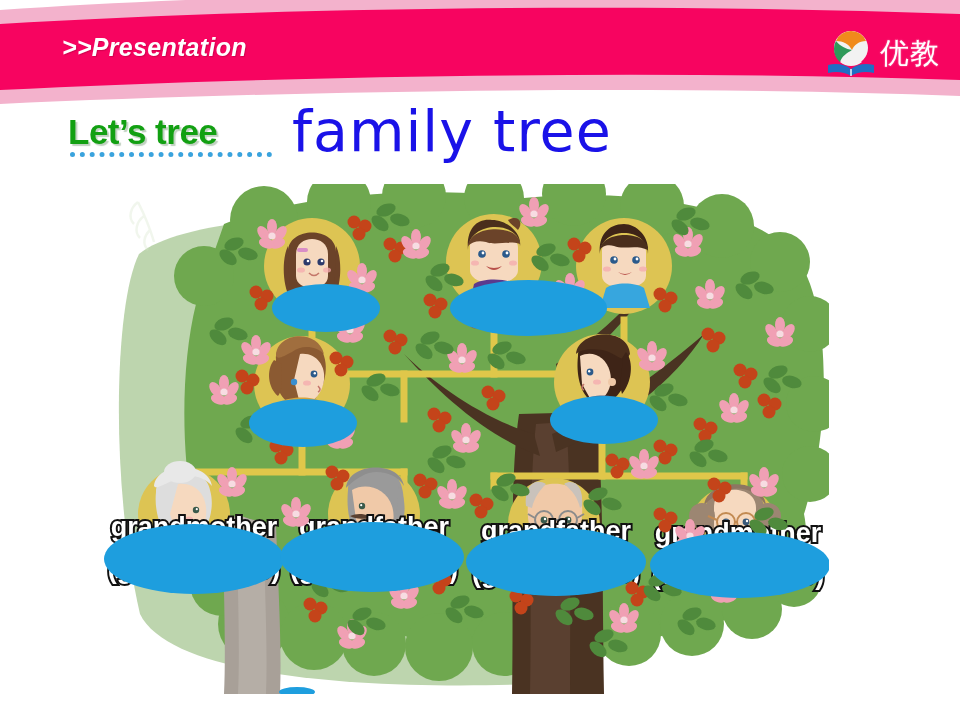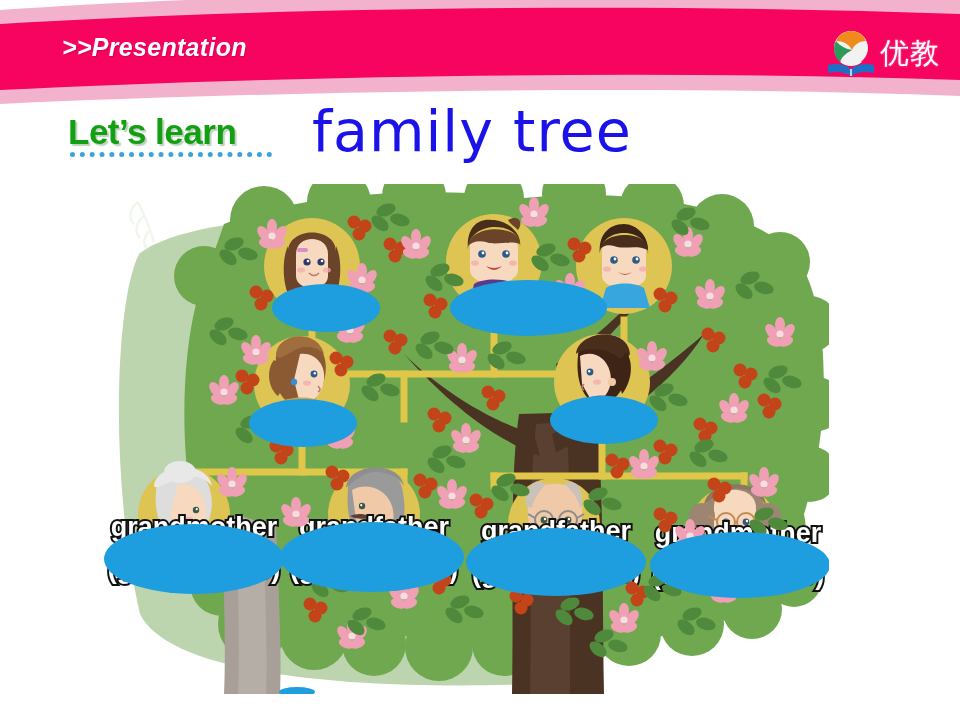--- a/index.html
+++ b/index.html
@@ -35,21 +35,21 @@
     position:absolute;left:68px;top:112px;
     font-size:35px;font-weight:bold;color:#12a012;
     letter-spacing:-.5px;white-space:nowrap;
     text-shadow:2px 2px 1px rgba(140,170,140,.55);
   }
   .lets-underline{
     position:absolute;left:70px;top:152px;width:202px;height:5px;
     border-top:5px dotted #3aa3dd;
   }
   .family-tree{
-    position:absolute;left:312px;top:103px;
+    position:absolute;left:292px;top:103px;
     font-size:57px;color:#1a12e8;font-weight:normal;
     font-family:"DejaVu Sans", sans-serif;
     letter-spacing:1px;white-space:nowrap;line-height:1;
   }
 
   
   .picture{position:absolute;left:104px;top:184px;width:725px;height:510px;overflow:hidden;background:#ffffff;}
   .pic-svg{position:absolute;left:0;top:0;}
 
   
@@ -76,21 +76,21 @@
       <path d="M25,2 A17,17 0 0,1 40,12 C33,12 28,16 26,21 C23,15 17,12 10,12 A17,17 0 0,1 25,2 Z" fill="#f08a1c"></path>
       <path d="M10,12 A17,17 0 0,0 14,33 C16,27 21,24 26,21 C20,20 14,17 10,12 Z" fill="#2e9a5a"></path>
       <path d="M40,12 A17,17 0 0,1 35,33 C33,27 29,24 26,21 C31,20 36,17 40,12 Z" fill="#f08a1c" opacity="0"></path>
       <path d="M14,33 A17,17 0 0,0 36,33 C31,30 28,26 26,21 C24,26 19,30 14,33 Z" fill="#f2f2f2"></path>
       <path d="M2,36 C10,34 19,35 25,40 C31,35 40,34 48,36 L48,44 C40,42 31,43 25,47 C19,43 10,42 2,44 Z" fill="#1f6fc4"></path>
       <path d="M25,40 L25,47" stroke="#ffffff" stroke-width="1.4"></path>
     </svg>
     <div class="logo-text">优教</div>
   </div>
 
-  <div class="lets-learn">Let’s learn</div>
+  <div class="lets-learn">Let’s tree</div>
   <div class="lets-underline"></div>
   <div class="family-tree">family tree</div>
 
   <div class="picture">
     <svg class="pic-svg" width="725" height="510" viewBox="0 0 725 510">
       <defs>
         <clipPath id="frame">
             <rect x="0" y="0" width="725" height="510"></rect>
           </clipPath>
 

